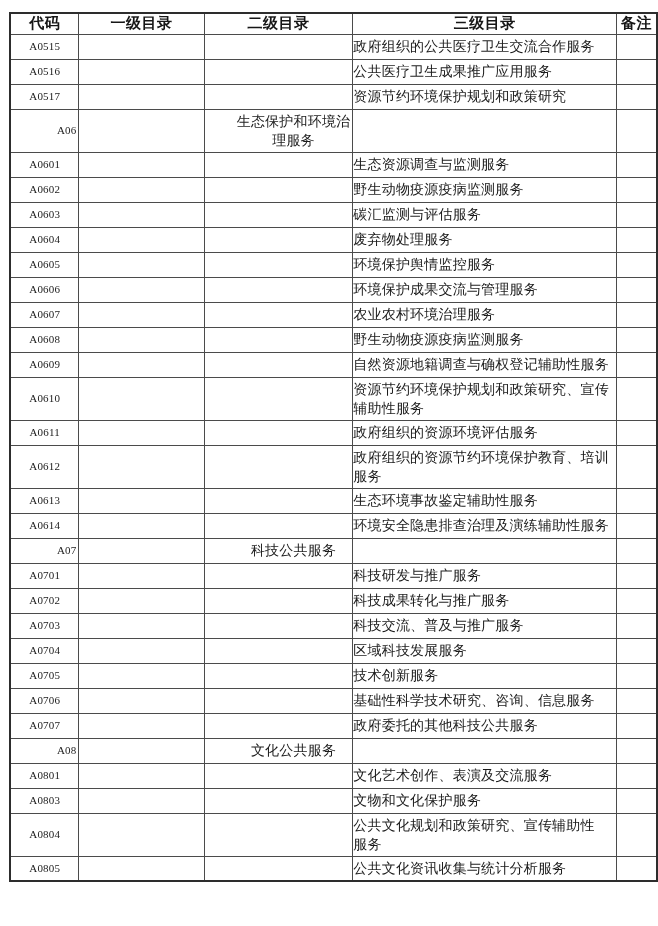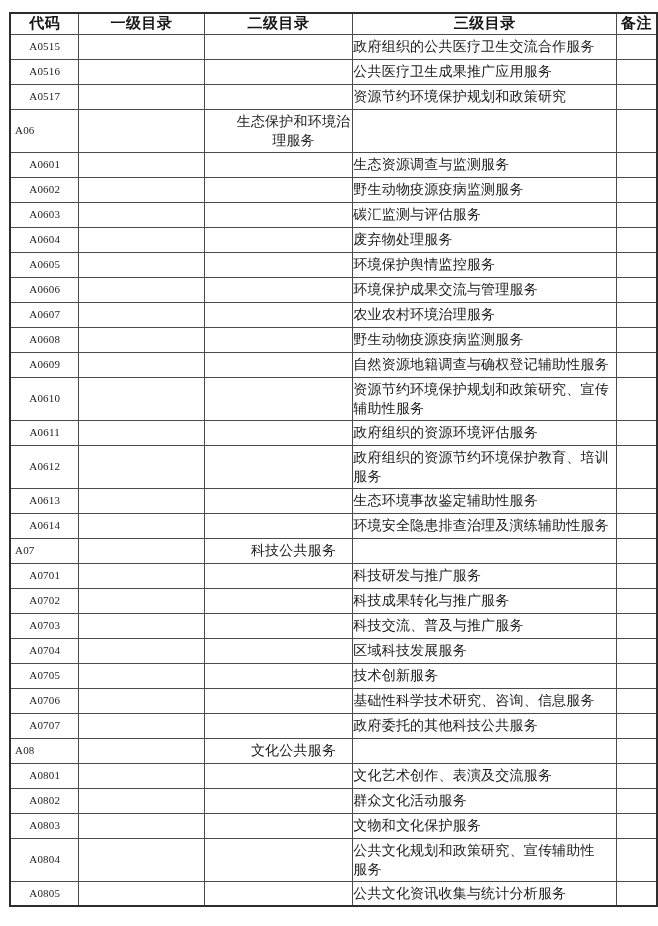--- a/index.html
+++ b/index.html
@@ -56,21 +56,21 @@
     vertical-align: middle;
     line-height: 19px;
   }
   td.cell-code {
     font-size: 11px;
     letter-spacing: 0.2px;
     text-align: center;
     color: #222222;
   }
   tr.section-row td.cell-code {
-    text-align: left;
+    text-align: right;
     padding-left: 4px;
   }
   td.cell-level2 {
     text-align: center;
     white-space: pre;
     padding-left: 32px;
   }
   td.cell-level3 {
     text-align: left;
     padding-left: 0;
@@ -299,27 +299,20 @@
     <td class="cell-remark"></td>
   </tr>
         <tr>
     <td class="cell-code">A0801</td>
     <td class="cell-level1"></td>
     <td class="cell-level2"></td>
     <td class="cell-level3">文化艺术创作、表演及交流服务</td>
     <td class="cell-remark"></td>
   </tr>
         <tr>
-    <td class="cell-code">A0802</td>
-    <td class="cell-level1"></td>
-    <td class="cell-level2"></td>
-    <td class="cell-level3">群众文化活动服务</td>
-    <td class="cell-remark"></td>
-  </tr>
-        <tr>
     <td class="cell-code">A0803</td>
     <td class="cell-level1"></td>
     <td class="cell-level2"></td>
     <td class="cell-level3">文物和文化保护服务</td>
     <td class="cell-remark"></td>
   </tr>
         <tr class="tall-row">
     <td class="cell-code">A0804</td>
     <td class="cell-level1"></td>
     <td class="cell-level2"></td>

